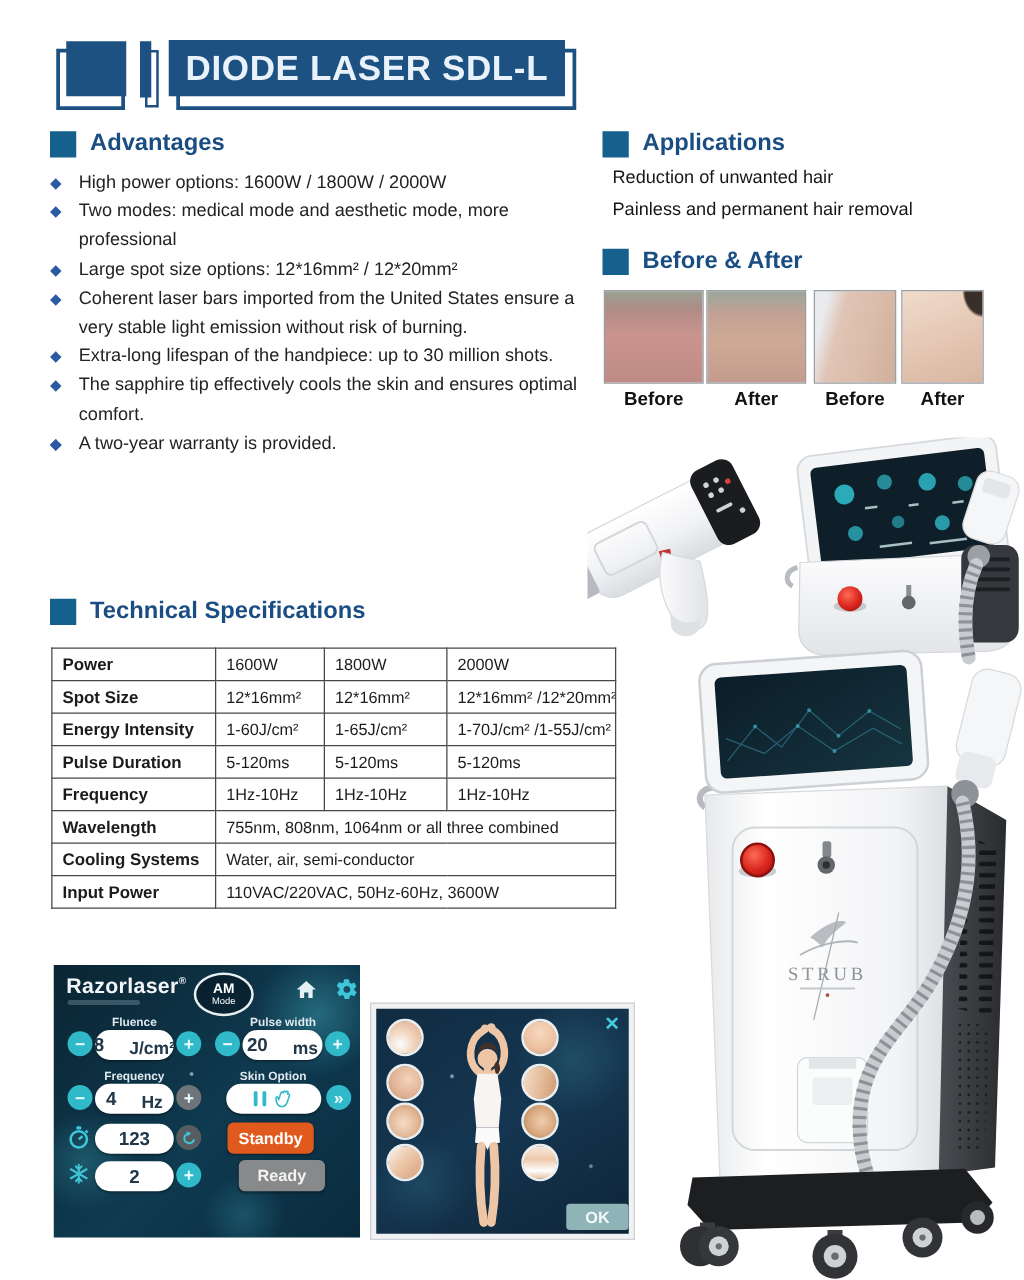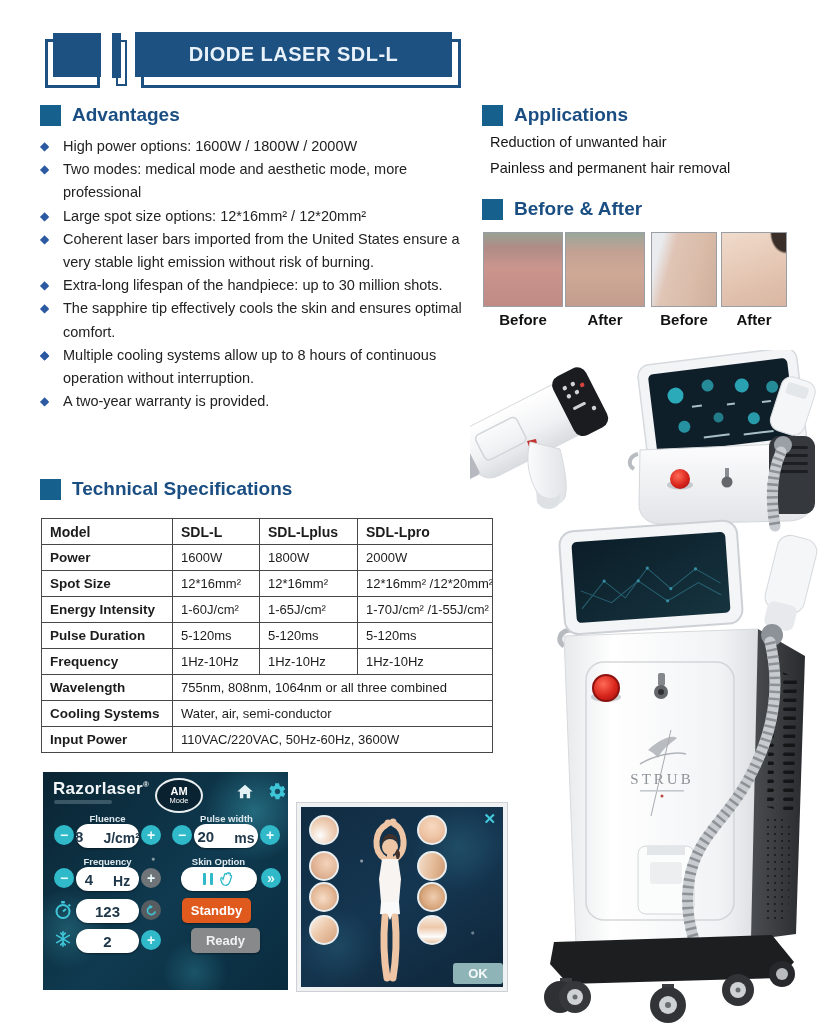--- a/index.html
+++ b/index.html
@@ -8,21 +8,21 @@
   .abs{position:absolute;}
 
   
   .sq-outline{position:absolute;left:45px;top:39px;width:49px;height:43px;border:3px solid #1d5181;}
   .sq-fill{position:absolute;left:53px;top:33px;width:48px;height:44px;background:#1d5181;}
   .bar-outline{position:absolute;left:116px;top:40px;width:7px;height:42px;border:2px solid #1d5181;}
   .bar-fill{position:absolute;left:112px;top:33px;width:9px;height:45px;background:#1d5181;}
   .title-outline{position:absolute;left:141px;top:39px;width:314px;height:43px;border:3px solid #1d5181;}
   .title-fill{position:absolute;left:135px;top:32px;width:317px;height:45px;background:#1d5181;
               display:flex;align-items:center;justify-content:center;}
-  .title-fill span{font-size:20px;font-weight:bold;color:#e9f2fa;letter-spacing:.5px;}
+  .title-fill span{font-size:28px;font-weight:bold;color:#e9f2fa;letter-spacing:.5px;}
 
   
   .sec{position:absolute;display:flex;align-items:flex-end;gap:11px;}
   .sec .sq{width:21px;height:21px;background:#15608d;}
   .sec .t{font-size:19px;font-weight:bold;color:#1a4e82;}
 
   
   .adv{position:absolute;left:40px;top:135px;width:432px;list-style:none;margin:0;padding:0;}
   .adv li{position:relative;padding-left:23px;font-size:14.5px;line-height:23.2px;color:#222;}
   .adv .dm{position:absolute;left:0;top:0;font-size:12px;color:#2b5aa3;}
@@ -122,21 +122,21 @@
     <div class="t">Advantages</div>
   </div>
   <ul class="adv">
     <li><span class="dm">◆</span><span>High power options: 1600W / 1800W / 2000W</span></li>
     <li><span class="dm">◆</span><span>Two modes: medical mode and aesthetic mode, more professional</span></li>
     <li><span class="dm">◆</span><span>Large spot size options: 12*16mm² / 12*20mm²</span></li>
     <li><span class="dm">◆</span><span>Coherent laser bars imported from the United States ensure a very stable light emission without risk of burning.</span></li>
     <li><span class="dm">◆</span><span>Extra-long lifespan of the handpiece: up to 30 million shots.</span></li>
     <li><span class="dm">◆</span><span>The sapphire tip effectively cools the skin and ensures optimal comfort.</span></li>
     <li><span class="dm">◆</span></li>
-    <li><span class="dm">◆</span><span>Multiple cooling systems allow up to 8 hours of continuous operation without interruption.</span></li>
+    <li><span class="dm">◆</span></li>
     <li><span class="dm">◆</span><span>A two-year warranty is provided.</span></li>
   </ul>
 
   <div class="sec" style="left:482px;top:104px;">
     <div class="sq"></div>
     <div class="t">Applications</div>
   </div>
   <div class="app-line" style="top:134px;">Reduction of unwanted hair</div>
   <div class="app-line" style="top:160px;">Painless and permanent hair removal</div>
 
@@ -346,26 +346,20 @@
     <div class="t">Technical Specifications</div>
   </div>
   <table class="specs">
     <colgroup>
         <col style="width:131px">
         <col style="width:87px">
         <col style="width:98px">
         <col style="width:135px">
       </colgroup>
     <tbody>
-        <tr class="hd">
-      <td class="lab">Model</td>
-      <td>SDL-L</td>
-      <td>SDL-Lplus</td>
-      <td>SDL-Lpro</td>
-    </tr>
     <tr>
       <td class="lab">Power</td>
       <td>1600W</td>
       <td>1800W</td>
       <td>2000W</td>
     </tr>
     <tr>
       <td class="lab">Spot Size</td>
       <td>12*16mm²</td>
       <td>12*16mm²</td>

